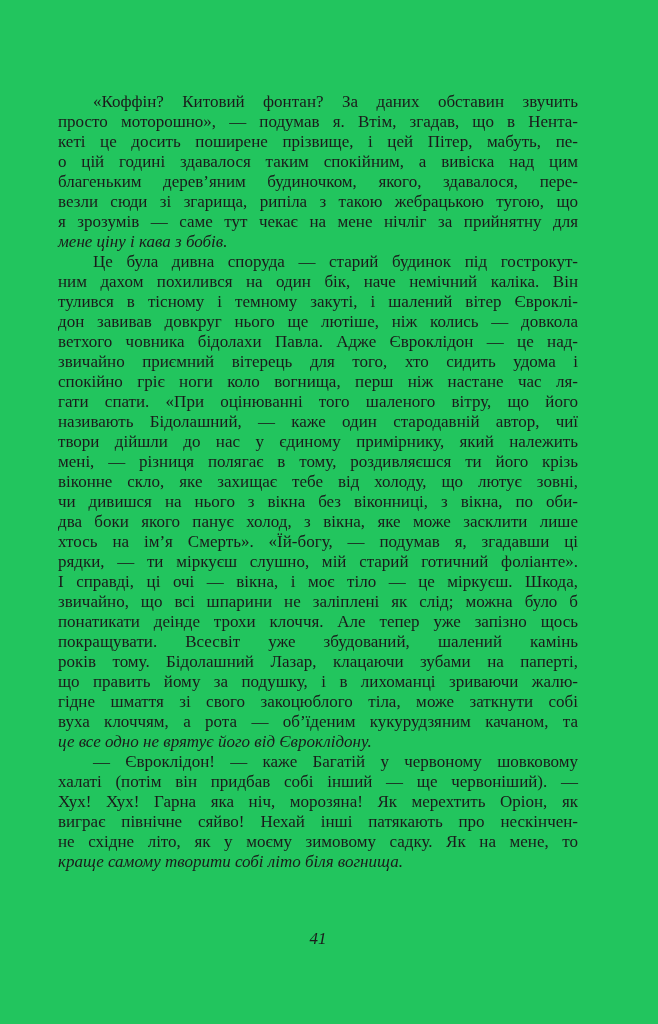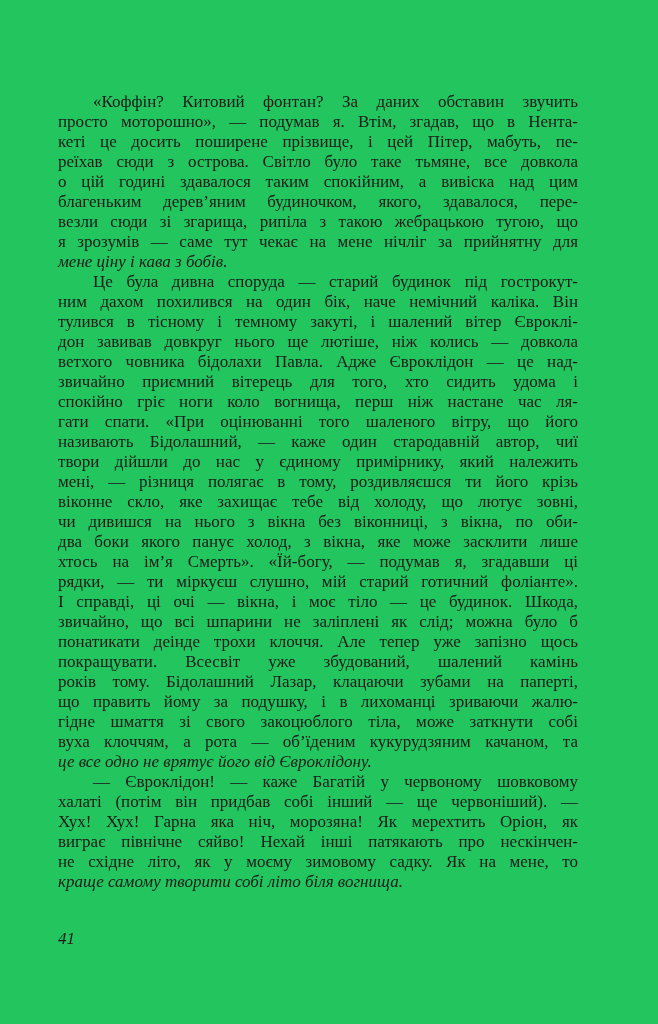--- a/index.html
+++ b/index.html
@@ -35,36 +35,35 @@
     font-style: italic;
   }
   .line.first {
     text-indent: 35px;
   }
   .page-number {
     position: absolute;
     left: 58px;
     top: 929px;
     width: 520px;
-    text-align: left;
+    text-align: center;
     font-style: italic;
     font-size: 17px;
     line-height: 20px;
   }
 </style>
 </head>
 <body>
 
 <div class="book-page">
   <div class="text-block" id="text-block">
       <div class="para">
         <div class="line first">«Коффін? Китовий фонтан? За даних обставин звучить</div>
         <div class="line">просто моторошно», — подумав я. Втім, згадав, що в Нента-</div>
         <div class="line">кеті це досить поширене прізвище, і цей Пітер, мабуть, пе-</div>
-        <div class="line">реїхав сюди з острова. Світло було таке тьмяне, все довкола</div>
         <div class="line">о цій годині здавалося таким спокійним, а вивіска над цим</div>
         <div class="line">благеньким дерев’яним будиночком, якого, здавалося, пере-</div>
         <div class="line">везли сюди зі згарища, рипіла з такою жебрацькою тугою, що</div>
         <div class="line">я зрозумів — саме тут чекає на мене нічліг за прийнятну для</div>
         <div class="line last">мене ціну і кава з бобів.</div>
       </div>
       <div class="para">
         <div class="line first">Це була дивна споруда — старий будинок під гострокут-</div>
         <div class="line">ним дахом похилився на один бік, наче немічний каліка. Він</div>
         <div class="line">тулився в тісному і темному закуті, і шалений вітер Євроклі-</div>
@@ -74,21 +73,21 @@
         <div class="line">спокійно гріє ноги коло вогнища, перш ніж настане час ля-</div>
         <div class="line">гати спати. «При оцінюванні того шаленого вітру, що його</div>
         <div class="line">називають Бідолашний, — каже один стародавній автор, чиї</div>
         <div class="line">твори дійшли до нас у єдиному примірнику, який належить</div>
         <div class="line">мені, — різниця полягає в тому, роздивляєшся ти його крізь</div>
         <div class="line">віконне скло, яке захищає тебе від холоду, що лютує зовні,</div>
         <div class="line">чи дивишся на нього з вікна без віконниці, з вікна, по оби-</div>
         <div class="line">два боки якого панує холод, з вікна, яке може засклити лише</div>
         <div class="line">хтось на ім’я Смерть». «Їй-богу, — подумав я, згадавши ці</div>
         <div class="line">рядки, — ти міркуєш слушно, мій старий готичний фоліанте».</div>
-        <div class="line">І справді, ці очі — вікна, і моє тіло — це будинок. Шкода,</div>
+        <div class="line">І справді, ці очі — вікна, і моє тіло — це міркуєш. Шкода,</div>
         <div class="line">звичайно, що всі шпарини не заліплені як слід; можна було б</div>
         <div class="line">понатикати деінде трохи клоччя. Але тепер уже запізно щось</div>
         <div class="line">покращувати. Всесвіт уже збудований, шалений камінь</div>
         <div class="line">років тому. Бідолашний Лазар, клацаючи зубами на паперті,</div>
         <div class="line">що править йому за подушку, і в лихоманці зриваючи жалю-</div>
         <div class="line">гідне шмаття зі свого закоцюблого тіла, може заткнути собі</div>
         <div class="line">вуха клоччям, а рота — об’їденим кукурудзяним качаном, та</div>
         <div class="line last">це все одно не врятує його від Євроклідону.</div>
       </div>
       <div class="para">

